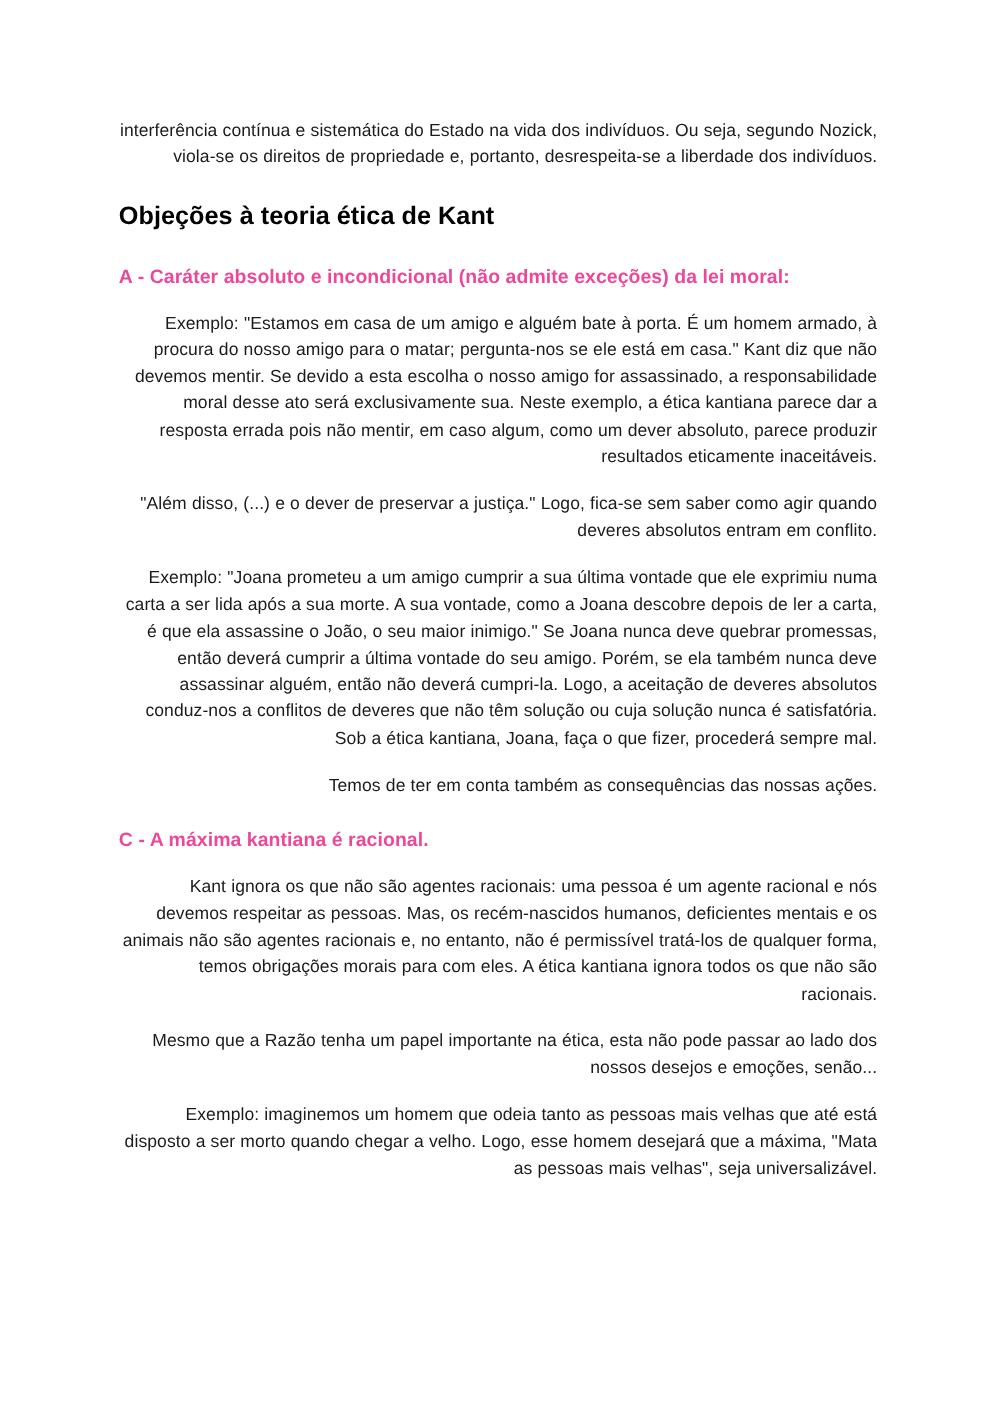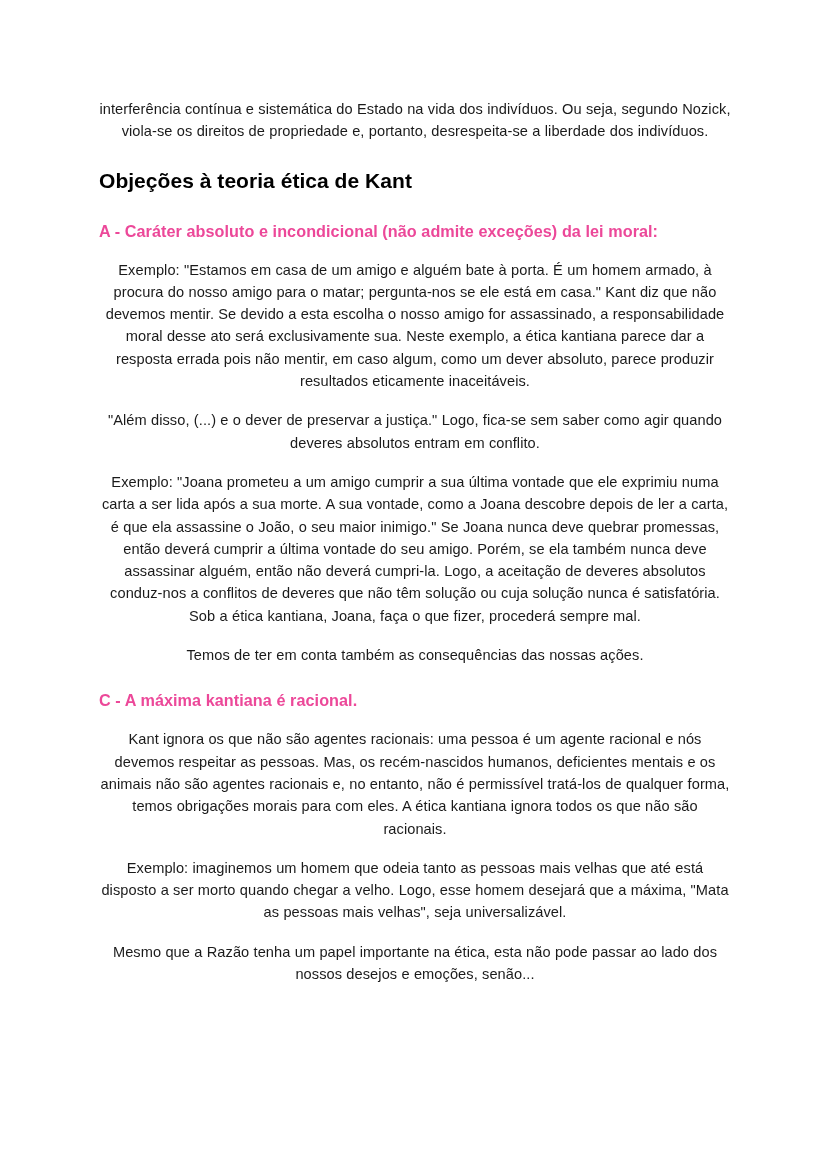--- a/index.html
+++ b/index.html
@@ -26,21 +26,21 @@
     position: absolute;
     left: 99px;
     top: 98px;
     width: 632px;
   }
   p.body-text {
     margin: 0 0 17px 0;
     font-size: 14.6px;
     line-height: 22.3px;
     color: #1a1a1a;
-    text-align: center;
+    text-align: right;
     letter-spacing: 0.005em;
     word-spacing: 0.01em;
   }
   p.body-text:last-child {
     margin-bottom: 0;
   }
   h1.doc-title {
     margin: 23px 0 22px 0;
     font-size: 21px;
     line-height: 30px;
@@ -79,18 +79,18 @@
     <p class="body-text">Exemplo: "Joana prometeu a um amigo cumprir a sua última vontade que ele exprimiu numa carta a ser lida após a sua morte. A sua vontade, como a Joana descobre depois de ler a carta, é que ela assassine o João, o seu maior inimigo." Se Joana nunca deve quebrar promessas, então deverá cumprir a última vontade do seu amigo. Porém, se ela também nunca deve assassinar alguém, então não deverá cumpri-la. Logo, a aceitação de deveres absolutos conduz-nos a conflitos de deveres que não têm solução ou cuja solução nunca é satisfatória. Sob a ética kantiana, Joana, faça o que fizer, procederá sempre mal.</p>
 
 
     <p class="body-text">Temos de ter em conta também as consequências das nossas ações.</p>
 
     <h2 class="section-heading tight-top">C - A máxima kantiana é racional.</h2>
 
     <p class="body-text">Kant ignora os que não são agentes racionais: uma pessoa é um agente racional e nós devemos respeitar as pessoas. Mas, os recém-nascidos humanos, deficientes mentais e os animais não são agentes racionais e, no entanto, não é permissível tratá-los de qualquer forma, temos obrigações morais para com eles. A ética kantiana ignora todos os que não são racionais.</p>
 
 
+    <p class="body-text">Mesmo que a Razão tenha um papel importante na ética, esta não pode passar ao lado dos nossos desejos e emoções, senão...</p>
+
     <p class="body-text">Exemplo: imaginemos um homem que odeia tanto as pessoas mais velhas que até está disposto a ser morto quando chegar a velho. Logo, esse homem desejará que a máxima, "Mata as pessoas mais velhas", seja universalizável.</p>
-
-    <p class="body-text">Mesmo que a Razão tenha um papel importante na ética, esta não pode passar ao lado dos nossos desejos e emoções, senão...</p>
 
   </div>
 </div>
 
 </body></html>

